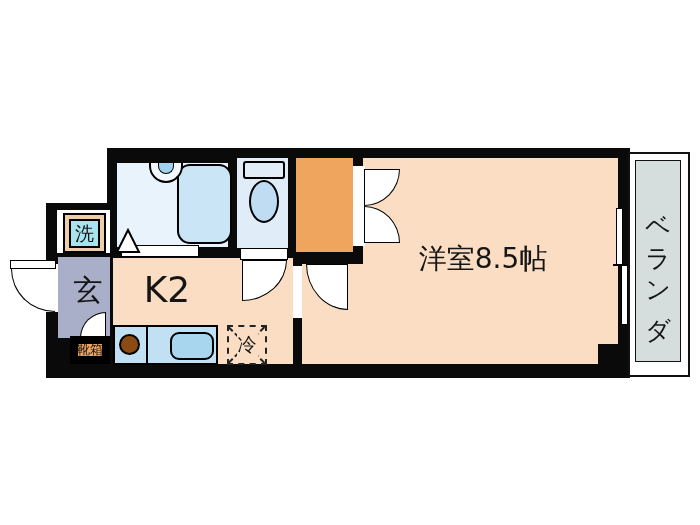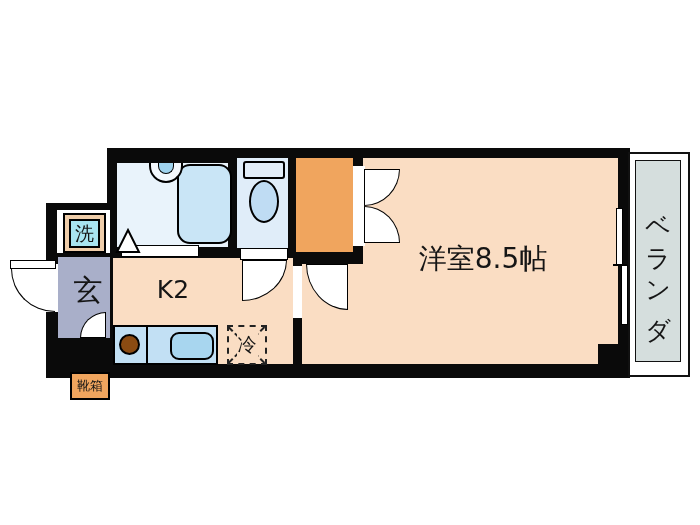--- a/index.html
+++ b/index.html
@@ -67,34 +67,34 @@
   <div class="door" style="left:10px;top:260px;width:46px;height:9px;"></div>
   <div class="arcline" style="left:11px;top:269px;width:44px;height:43px;"></div>
 
   <div class="door" style="left:80px;top:312px;width:26px;height:26px;border-radius:100% 0 0 0;"></div>
 
   <div style="left:63px;top:213px;width:43px;height:40px;background:#efcda9;border:2px solid #000;"></div>
   <div class="lbl" style="left:69px;top:219px;width:31px;height:29px;background:#a8e4f0;border:2px solid #000;font-size:19px;">
     <span style="position:static;">洗</span>
   </div>
 
-  <div class="lbl" style="left:70px;top:336px;width:40px;height:28px;background:#f0a55e;border:2px solid #000000;font-size:13px;margin-top:36px;">
+  <div class="lbl" style="left:70px;top:336px;width:40px;height:28px;background:#f0a55e;border:8px solid #000000;font-size:13px;">
     <span style="position:static;">靴箱</span>
   </div>
 
   <div style="left:113px;top:325px;width:105px;height:40px;background:#c2e0f4;border:2px solid #000;"></div>
   <div style="left:146px;top:325px;width:2px;height:40px;background:#000;"></div>
   <div style="left:119px;top:334px;width:21px;height:21px;background:#8b4b12;border:2px solid #000;border-radius:50%;"></div>
   <div style="left:170px;top:332px;width:44px;height:28px;background:#a8d6ef;border:2px solid #000;border-radius:9px;"></div>
 
   <div style="left:227px;top:325px;width:40px;height:40px;border:2px dashed #222;">
     <div class="diag" style="left:-8px;top:17px;width:51px;transform:rotate(45deg);"></div>
     <div class="diag" style="left:-8px;top:17px;width:51px;transform:rotate(-45deg);"></div>
     <div class="lbl" style="left:0;top:0;width:36px;height:36px;">
       <span style="position:static;font-size:19px;background:#faddc3;padding:0 1px;">冷</span>
     </div>
   </div>
 
-  <div class="lbl" style="left:133px;top:268px;width:80px;height:42px;font-size:25px;">K2</div>
+  <div class="lbl" style="left:127px;top:268px;width:80px;height:42px;font-size:36px;">K2</div>
   <div class="lbl" style="left:70px;top:274px;width:36px;height:34px;font-size:29px;">玄</div>
   <div class="lbl" style="left:403px;top:244px;width:160px;height:30px;font-size:28px;">洋室8.5帖</div>
 
 </div>
 
 </body></html>

